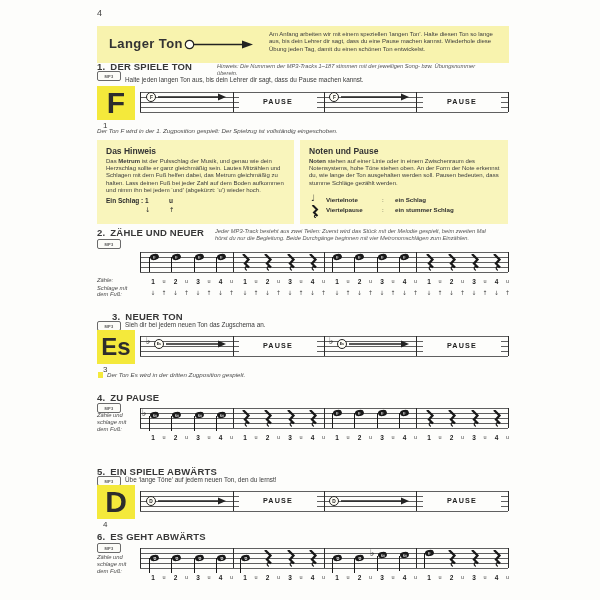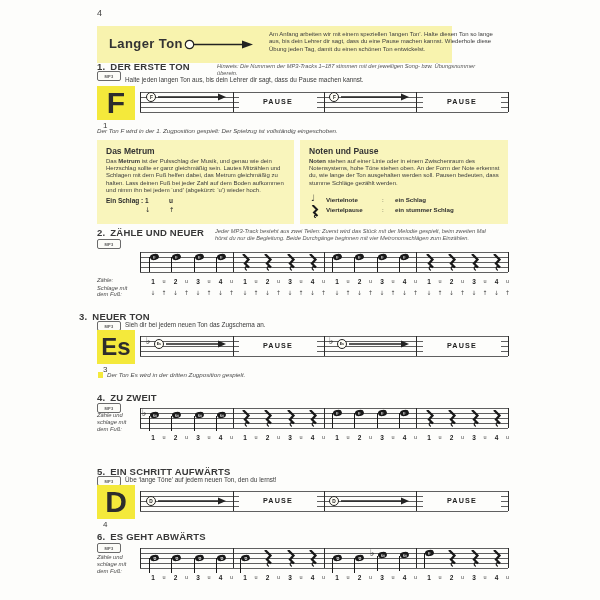--- a/index.html
+++ b/index.html
@@ -50,32 +50,32 @@
   .farw{position:absolute;width:8px;text-align:center;font-size:6px;color:#4a4a4a;font-family:"DejaVu Sans",sans-serif;}
   .exlabel{position:absolute;font-style:italic;font-size:5.8px;color:#4a4a4a;white-space:nowrap;}
 </style>
 </head>
 <body>
 
 <div class="page">
 
   <div class="abs pageno" style="left:97px;top:8px">4</div>
 
-  <div class="abs banner" style="left:97px;top:26px;width:355px;height:37px">
+  <div class="abs banner" style="left:97px;top:26px;width:412px;height:37px">
     <div class="banner-title">Langer Ton</div>
     <svg class="abs" style="left:87px;top:13px" width="70" height="11" viewBox="0 0 70 11">
       <circle cx="5.5" cy="5.5" r="4.2" fill="#fffef6" stroke="#222" stroke-width="1.2"></circle>
       <line x1="10" y1="5.5" x2="59" y2="5.5" stroke="#222" stroke-width="1.6"></line>
       <polygon points="58,1.5 69,5.5 58,9.5" fill="#222"></polygon>
     </svg>
     <div class="banner-text">Am Anfang arbeiten wir mit einem speziellen ‘langen Ton’. Halte diesen Ton so lange aus, bis dein Lehrer dir sagt, dass du eine Pause machen kannst. Wiederhole diese Übung jeden Tag, damit du einen schönen Ton entwickelst.</div>
   </div>
 
   <div class="abs heading" style="left:97px;top:61px">
-    <span class="num">1.</span><span>DER ERSTE TON</span>
+    <span class="num">1.</span><span>DER SPIELE TON</span>
   </div>
   <div class="abs hint" style="left:217px;top:63px;width:294px">Hinweis: Die Nummern der MP3-Tracks 1–187 stimmen mit der jeweiligen Song- bzw. Übungsnummer überein.</div>
   <div class="abs mp3" style="left:97px;top:71px">
       <span class="micro">MP3</span>
     </div>
   <div class="abs instr" style="left:125px;top:76px">Halte jeden langen Ton aus, bis dein Lehrer dir sagt, dass du Pause machen kannst.</div>
   <div class="abs hlbox" style="left:97px;top:86px;width:38px;height:34px">
     <span class="bignote" style="font-size:30px">F</span>
   </div>
   <div class="abs exercise" style="left:140px;top:92px">
@@ -106,21 +106,21 @@
         </svg>
       </div>
       <div class="measure" style="left: 276px; width: 92px;">
         <div class="pausebox">PAUSE</div>
       </div>
     </div>
   <div class="abs tracknum" style="left:103px;top:121px">1</div>
   <div class="abs caption" style="left:97px;top:127px">Der Ton F wird in der 1. Zugposition gespielt: Der Spielzug ist vollständig eingeschoben.</div>
 
   <div class="abs infobox" style="left:97px;top:140px;width:197px;height:84px">
-    <div class="ib-title">Das Metrum</div>
+    <div class="ib-title">Das Hinweis</div>
     <div class="ib-body" style="width:180px"><span>Das </span><span class="b">Metrum</span><span> ist der Pulsschlag der Musik, und genau wie dein Herzschlag sollte er ganz gleichmäßig sein. Lautes Mitzählen und Schlagen mit dem Fuß helfen dabei, das Metrum gleichmäßig zu halten. Lass deinen Fuß bei jeder Zahl auf dem Boden aufkommen und nimm ihn bei jedem ‘und’ (abgekürzt: ‘u’) wieder hoch.</span></div>
     <div class="beatrow">
       <span style="left:9px;top:57px">Ein Schlag :</span>
       <span style="left:48px;top:57px">1</span>
       <span style="left:72px;top:57px">u</span>
       <span class="musicchar" style="left:48px;top:66px;font-weight:normal">↓</span>
       <span class="musicchar" style="left:72px;top:66px;font-weight:normal">↑</span>
     </div>
   </div>
   <div class="abs infobox" style="left:300px;top:140px;width:208px;height:84px">
@@ -286,21 +286,21 @@
       <div class="farw" style="left: 318.5px; top: 37px;">↑</div>
       <div class="farw" style="left: 330px; top: 37px;">↓</div>
       <div class="farw" style="left: 341px; top: 37px;">↑</div>
       <div class="farw" style="left: 352.5px; top: 37px;">↓</div>
       <div class="farw" style="left: 363.5px; top: 37px;">↑</div>
     </div>
   <span class="exlabel" style="left:97px;top:277px">Zähle:</span>
   <span class="exlabel" style="left:97px;top:285px">Schlage mit</span>
   <span class="exlabel" style="left:97px;top:291px">dem Fuß:</span>
 
-  <div class="abs heading" style="left:79px;top:311px">
+  <div class="abs heading" style="left:112px;top:311px">
     <span class="num">3.</span><span>NEUER TON</span>
   </div>
   <div class="abs mp3" style="left:97px;top:321px">
       <span class="micro">MP3</span>
     </div>
   <div class="abs instr" style="left:125px;top:321px">Sieh dir bei jedem neuen Ton das Zugschema an.</div>
   <div class="abs hlbox" style="left:97px;top:330px;width:38px;height:34px">
     <span class="bignote" style="font-size:24px">Es</span>
   </div>
   <div class="abs exercise" style="left:140px;top:336px">
@@ -334,21 +334,21 @@
       </div>
       <div class="measure" style="left: 276px; width: 92px;">
         <div class="pausebox">PAUSE</div>
       </div>
     </div>
   <div class="abs tracknum" style="left:103px;top:365px">3</div>
   <div class="abs marker" style="left:98px;top:372px"></div>
   <div class="abs caption" style="left:107px;top:371px">Der Ton Es wird in der dritten Zugposition gespielt.</div>
 
   <div class="abs heading" style="left:97px;top:392px">
-    <span class="num">4.</span><span>ZU ZWEIT</span>
+    <span class="num">4.</span><span>ZU PAUSE</span>
   </div>
   <div class="abs mp3" style="left:97px;top:403px">
       <span class="micro">MP3</span>
     </div>
   <div class="abs exercise" style="left:140px;top:408px">
       <div class="sline" style="top: 0px;"></div>
       <div class="sline" style="top: 5px;"></div>
       <div class="sline" style="top: 10px;"></div>
       <div class="sline" style="top: 15px;"></div>
       <div class="sline" style="top: 20px;"></div>
@@ -456,21 +456,21 @@
       <div class="cnum" style="left: 330px; top: 26px;">3</div>
       <div class="cand" style="left: 341px; top: 26px;">u</div>
       <div class="cnum" style="left: 352.5px; top: 26px;">4</div>
       <div class="cand" style="left: 363.5px; top: 26px;">u</div>
     </div>
   <span class="exlabel" style="left:97px;top:412px">Zähle und</span>
   <span class="exlabel" style="left:97px;top:419px">schlage mit</span>
   <span class="exlabel" style="left:97px;top:426px">dem Fuß:</span>
 
   <div class="abs heading" style="left:97px;top:466px">
-    <span class="num">5.</span><span>EIN SCHRITT AUFWÄRTS</span>
+    <span class="num">5.</span><span>EIN SPIELE ABWÄRTS</span>
   </div>
   <div class="abs mp3" style="left:97px;top:476px">
       <span class="micro">MP3</span>
     </div>
   <div class="abs instr" style="left:125px;top:476px">Übe ‘lange Töne’ auf jedem neuen Ton, den du lernst!</div>
   <div class="abs hlbox" style="left:97px;top:485px;width:38px;height:34px">
     <span class="bignote" style="font-size:30px">D</span>
   </div>
   <div class="abs exercise" style="left:140px;top:491px">
       <div class="sline" style="top: 0px;"></div>

